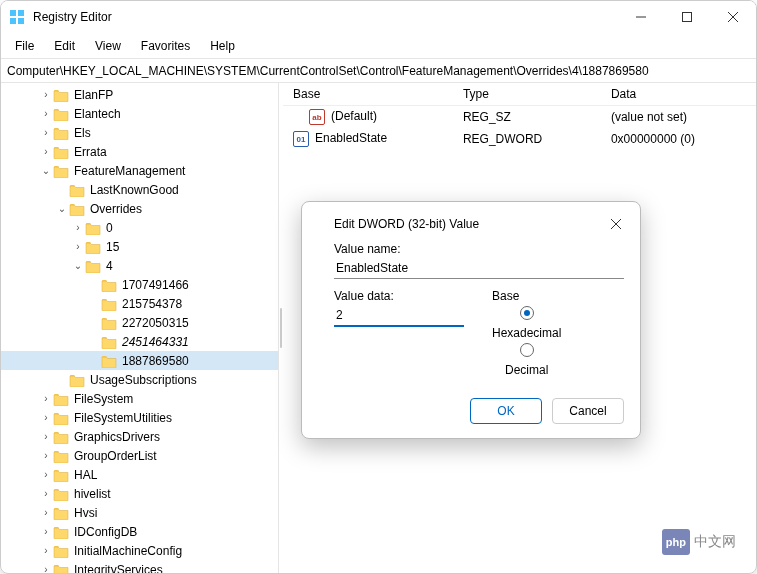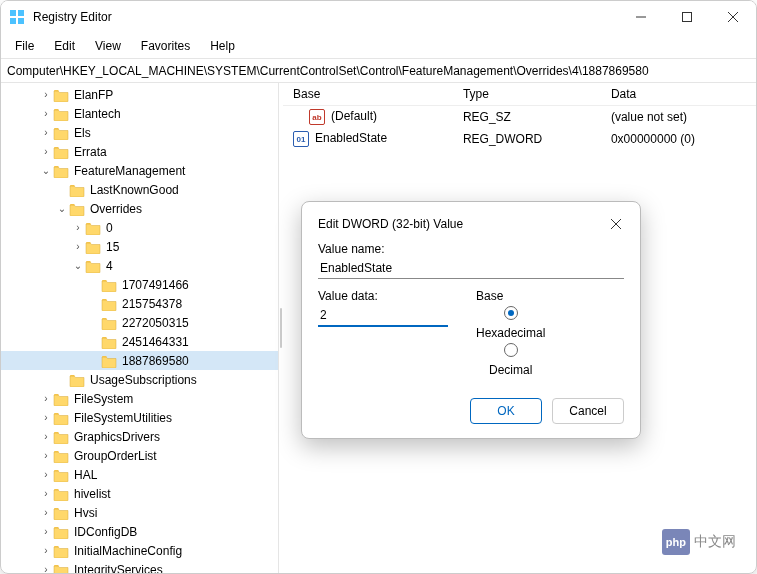--- a/index.html
+++ b/index.html
@@ -29,21 +29,21 @@
 .tree-row .twisty.empty { visibility: hidden; }
 .tree-row .label { padding-left: 2px; }
 .folder-icon { width: 16px; height: 14px; display: inline-block; margin-right: 3px; }
 
 .list table { width: 100%; border-collapse: collapse; }
 .list th { text-align: left; font-weight: 400; padding: 4px 10px; border-bottom: 1px solid #eee; font-size: 12px; color: #000; }
 .list td { padding: 3px 10px; font-size: 12px; }
 .val-icon { width: 16px; height: 16px; display: inline-flex; align-items: center; justify-content: center; margin-right: 6px; vertical-align: middle; font-size: 8px; font-weight: bold; border: 1px solid; border-radius: 2px; }
 .val-icon.sz { color: #c0392b; border-color: #c0392b; margin-left: 16px; }
 .val-icon.dw { color: #2a5db0; border-color: #2a5db0; }
-.dialog { position: absolute; left: 300px; top: 200px; width: 340px; background: #fff; border: 1px solid #bbb; border-radius: 8px; box-shadow: 0 8px 24px rgba(0,0,0,0.25); padding: 14px 16px 14px 16px; }
+.dialog { position: absolute; left: 300px; top: 200px; width: 340px; background: #fff; border: 1px solid #bbb; border-radius: 8px; box-shadow: 0 8px 24px rgba(0,0,0,0.25); padding: 14px 16px 14px 32px; }
 .dialog .dlg-title-row { display: flex; align-items: center; margin-bottom: 10px; }
 .dialog .dlg-title { flex: 1; font-size: 12px; }
 .dialog .dlg-close { width: 16px; height: 16px; display:flex; align-items:center; justify-content:center; font-size: 14px; }
 .dialog label { font-size: 12px; display: block; margin-bottom: 2px; }
 .dialog .namefield { width: 100%; border: none; border-bottom: 1px solid #888; padding: 3px 2px; font-size: 12px; outline: none; margin-bottom: 10px; background: transparent; }
 .dialog .row2 { display: flex; gap: 28px; }
 .dialog .datafield { width: 130px; border: none; border-bottom: 2px solid #0067c0; padding: 3px 2px; font-size: 12px; outline: none; background: transparent; }
 .dialog fieldset { border: none; padding: 0; margin: 0; }
 .dialog .radio-row { display: flex; align-items: center; gap: 6px; margin: 3px 0; font-size: 12px; flex-direction: column; }
 .dialog .radio { width: 14px; height: 14px; border: 1px solid #666; border-radius: 50%; display: inline-flex; align-items: center; justify-content: center; }
@@ -203,21 +203,21 @@
           <span class="label">215754378</span>
         </div>
         <div class="tree-row" style="padding-left: 86px;">
           <span class="twisty empty">·</span>
           <span class="folder-icon"><svg viewBox="0 0 16 14" width="16" height="14">
               <path d="M1 3 h4 l1.5 1.5 H15 v8.5 a1 1 0 0 1 -1 1 H2 a1 1 0 0 1 -1 -1 Z" fill="#ffd86b" stroke="#d6a93a" stroke-width="0.5"></path>
               <path d="M1 3 a1 1 0 0 1 1 -1 h3 l1.5 1.5" fill="#f2c24a"></path>
             </svg></span>
           <span class="label">2272050315</span>
         </div>
-        <div class="tree-row" style="padding-left: 86px;">
+        <div class="tree-row" style="padding-left: 86px; font-style: italic;">
           <span class="twisty empty">·</span>
           <span class="folder-icon"><svg viewBox="0 0 16 14" width="16" height="14">
               <path d="M1 3 h4 l1.5 1.5 H15 v8.5 a1 1 0 0 1 -1 1 H2 a1 1 0 0 1 -1 -1 Z" fill="#ffd86b" stroke="#d6a93a" stroke-width="0.5"></path>
               <path d="M1 3 a1 1 0 0 1 1 -1 h3 l1.5 1.5" fill="#f2c24a"></path>
             </svg></span>
           <span class="label">2451464331</span>
         </div>
         <div class="tree-row selected" style="padding-left: 86px;">
           <span class="twisty empty">·</span>
           <span class="folder-icon"><svg viewBox="0 0 16 14" width="16" height="14">

